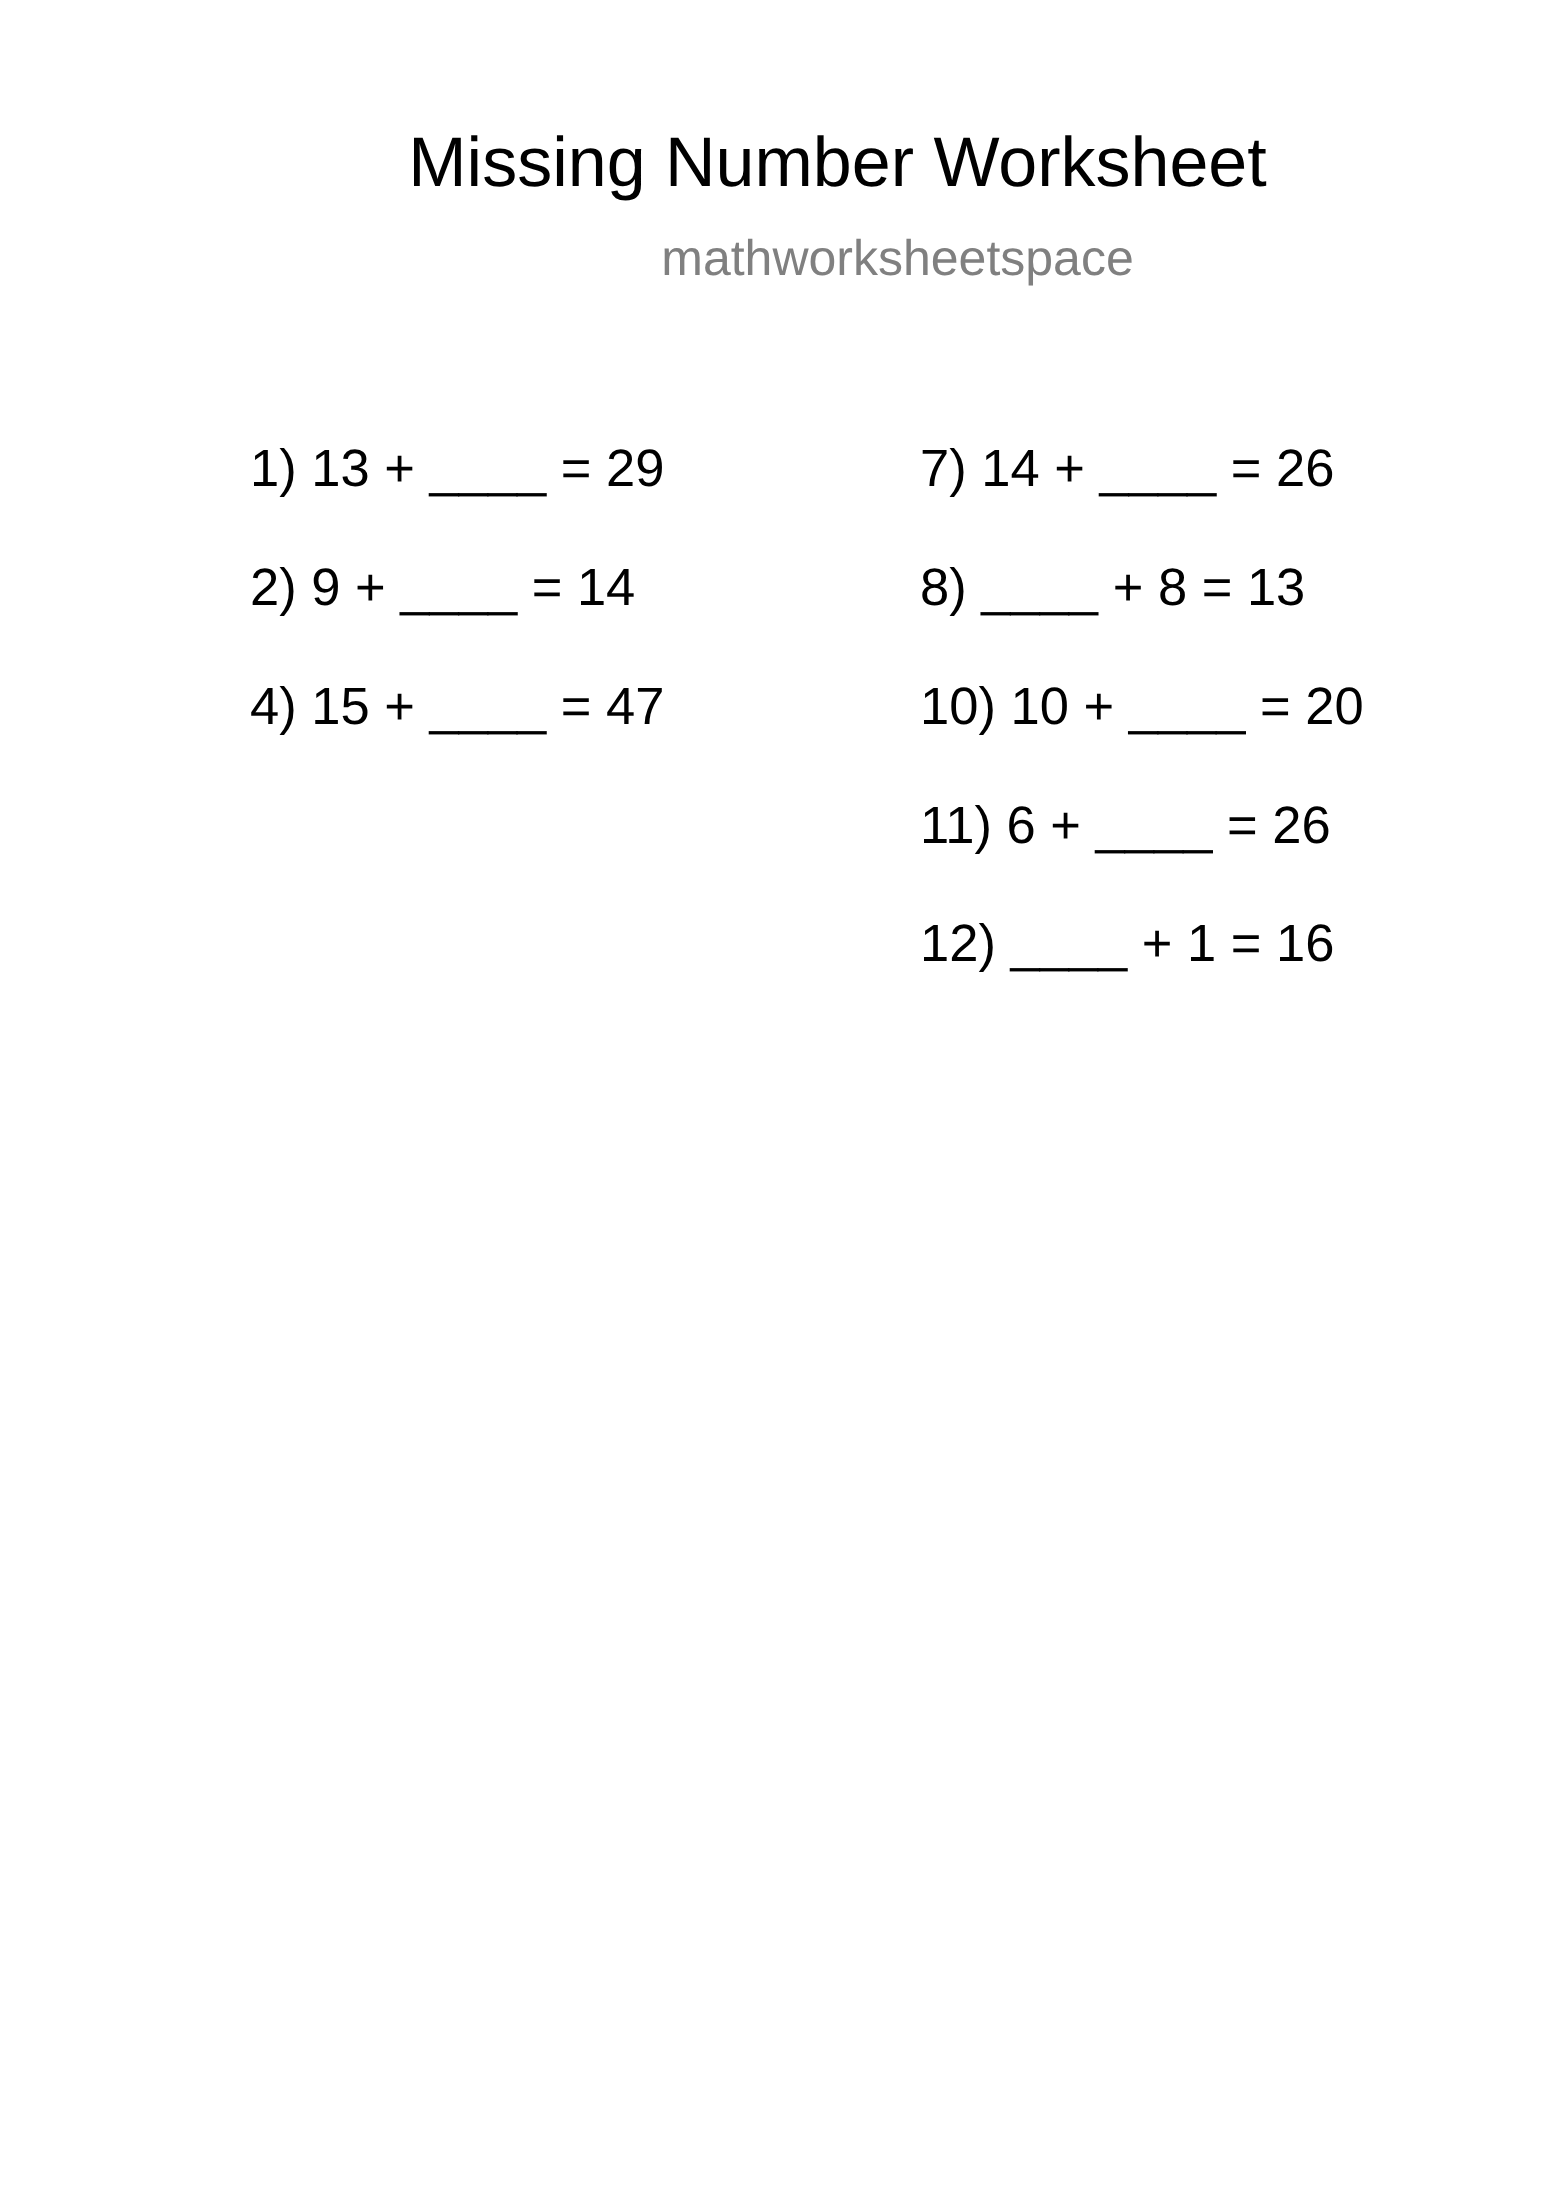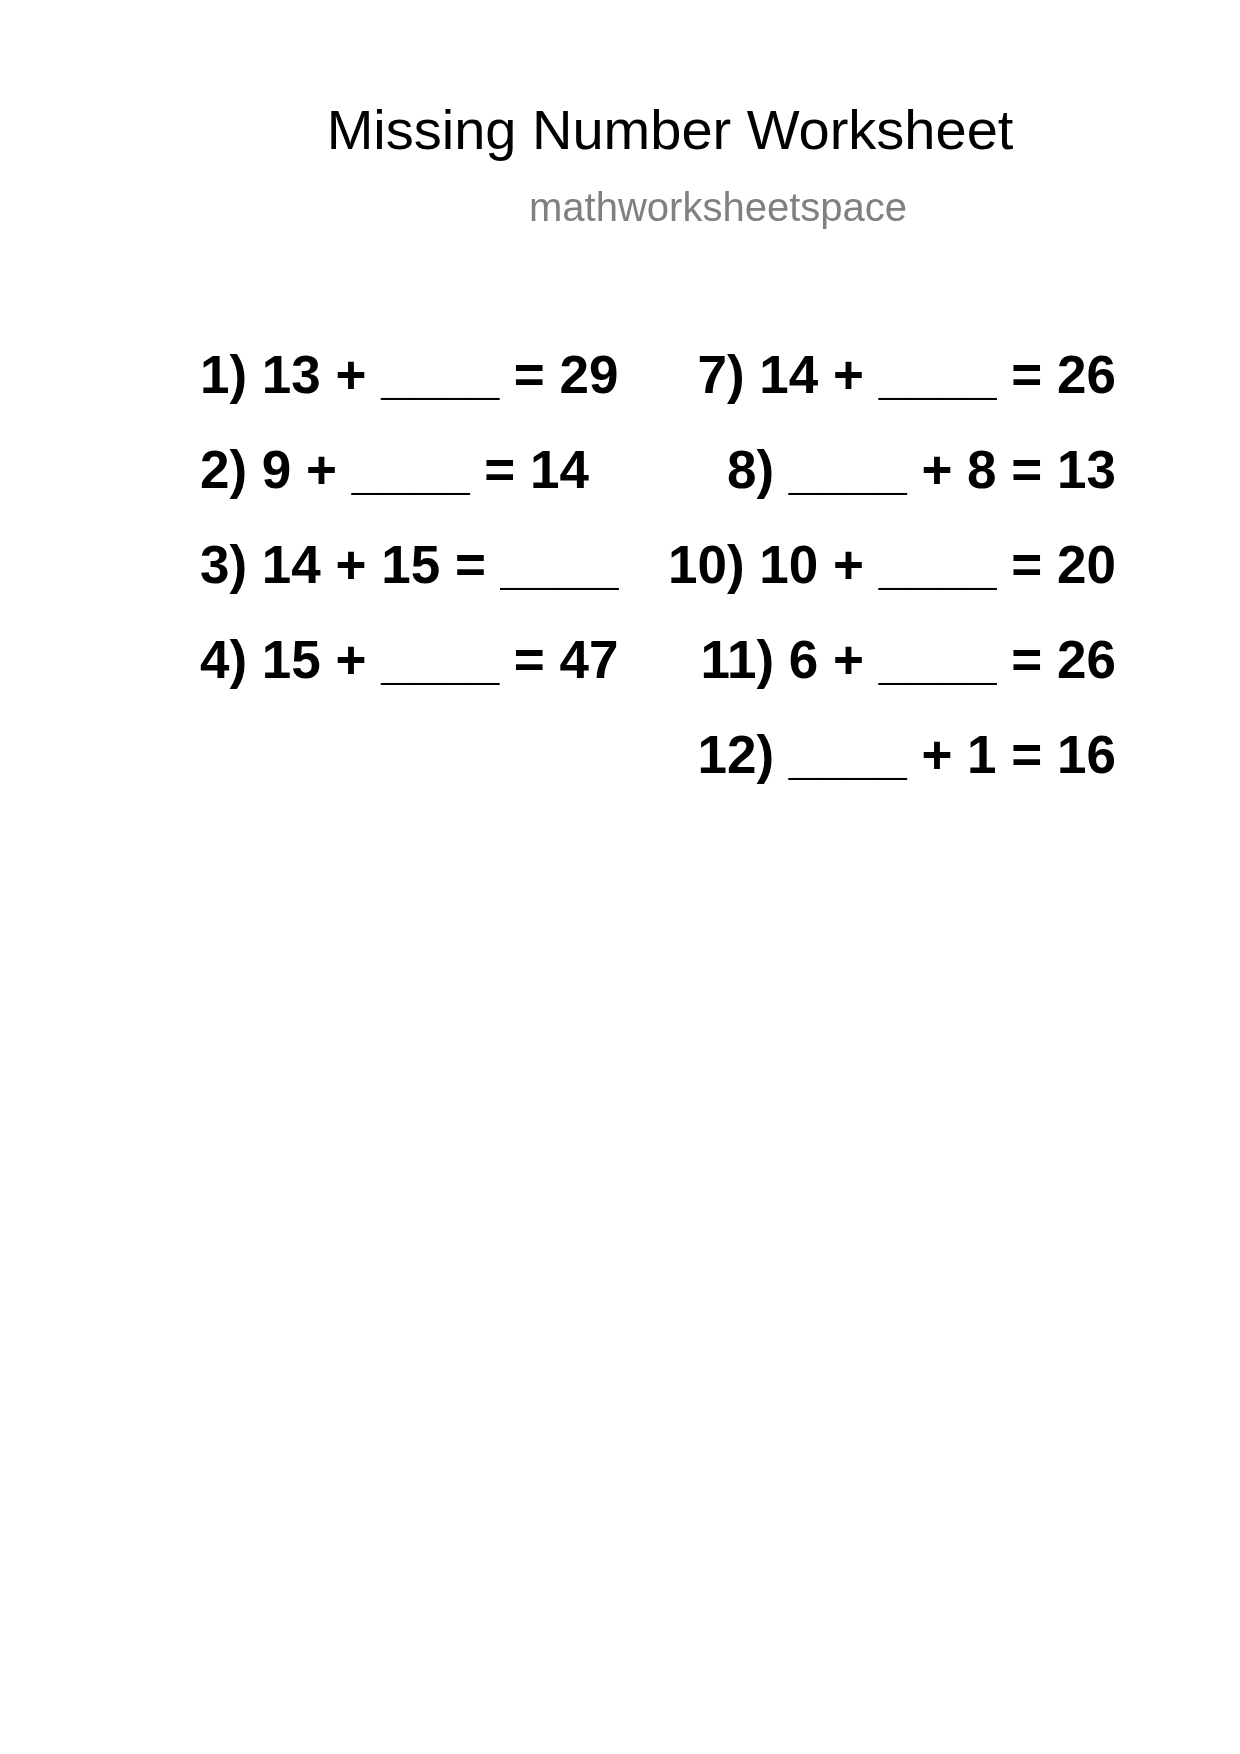--- a/index.html
+++ b/index.html
@@ -34,40 +34,38 @@
       text-align: center;
       font-size: 40px;
       line-height: 46px;
       color: #808080;
     }
     .col {
       position: absolute;
       top: 348px;
     }
     .col-left { left: 200px; }
-    .col-right { left: 668px; text-align: right; }
+    .col-right { left: 736px; }
     .problem {
       height: 95px;
-      font-size: 53px;
+      font-size: 42px;
       line-height: 54px;
       white-space: pre;
       color: #000000;
-      font-weight: bold;
     }
   </style>
 </head>
 <body>
 
 <div class="title">Missing Number Worksheet</div>
 <div class="subtitle">mathworksheetspace</div>
 
 <div class="col col-left">
   <div class="problem">1) 13 + ____ = 29</div>
   <div class="problem">2) 9 + ____ = 14</div>
-  <div class="problem">3) 14 + 15 = ____</div>
   <div class="problem">4) 15 + ____ = 47</div>
 </div>
 
 <div class="col col-right">
   <div class="problem">7) 14 + ____ = 26</div>
   <div class="problem">8) ____ + 8 = 13</div>
   <div class="problem">10) 10 + ____ = 20</div>
   <div class="problem">11) 6 + ____ = 26</div>
   <div class="problem">12) ____ + 1 = 16</div>
 </div>

